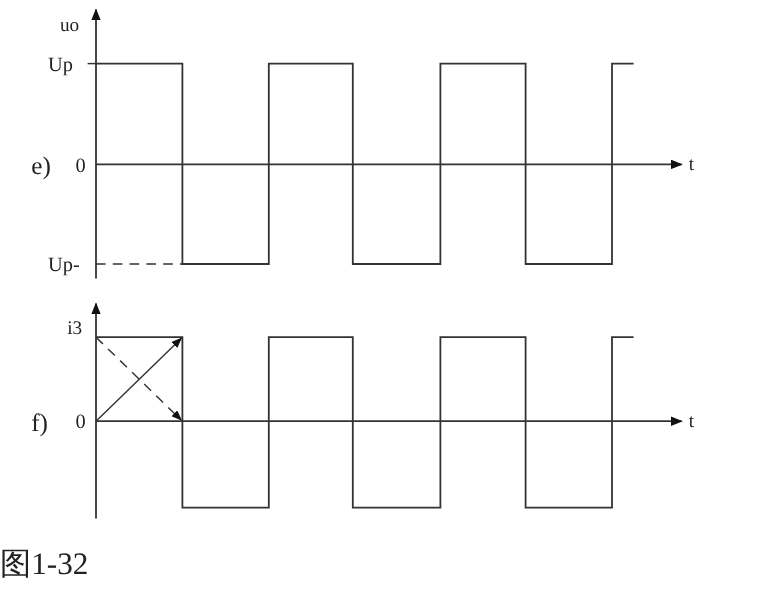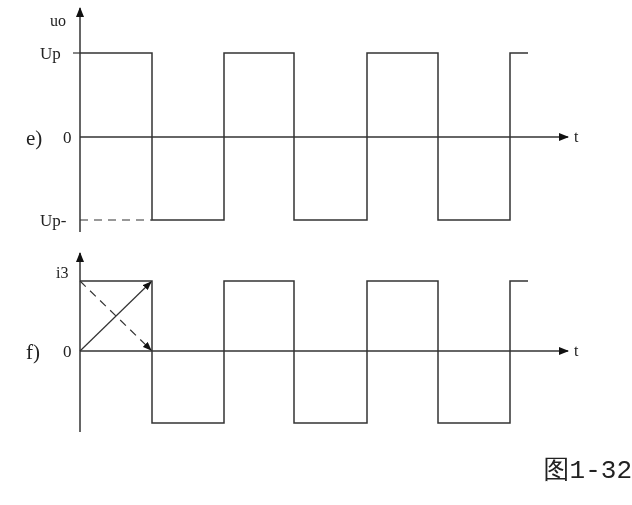--- a/index.html
+++ b/index.html
@@ -1,21 +1,21 @@
 <!DOCTYPE html>
 <html><head>
   <meta charset="utf-8">
   <style>
     html, body { margin: 0; padding: 0; background: #ffffff; }
     body { width: 632px; height: 505px; position: relative; overflow: hidden; }
     svg { position: absolute; left: 0; top: 0; }
     .lbl { font-family: "Liberation Serif", "DejaVu Serif", serif; fill: #222; }
     .caption {
-      position: absolute; left: 0; width: 632px; top: 452px; text-align: right;
-      font-family: Liberation Mono, monospace; font-size: 26px; color: #222;
+      position: absolute; left: 0; width: 632px; top: 452px; text-align: left;
+      font-family: Liberation Serif, serif; font-size: 26px; color: #222;
     }
   </style>
 </head>
 <body>
 
 <svg width="632" height="505" viewBox="0 0 632 505">
   <defs>
     <marker id="arrowhead" markerWidth="10" markerHeight="8" refX="9" refY="4" orient="auto" markerUnits="userSpaceOnUse">
       <path d="M0,0 L10,4 L0,8 Z" fill="#111"></path>
     </marker>

